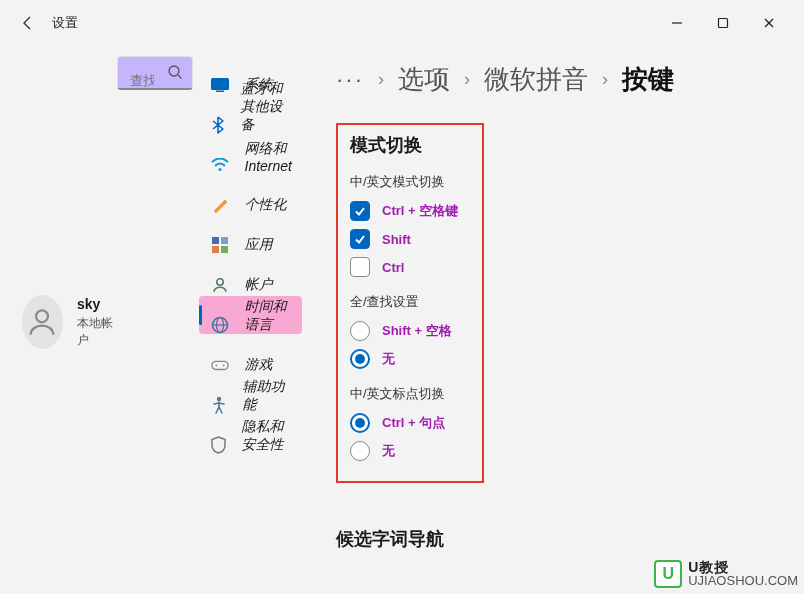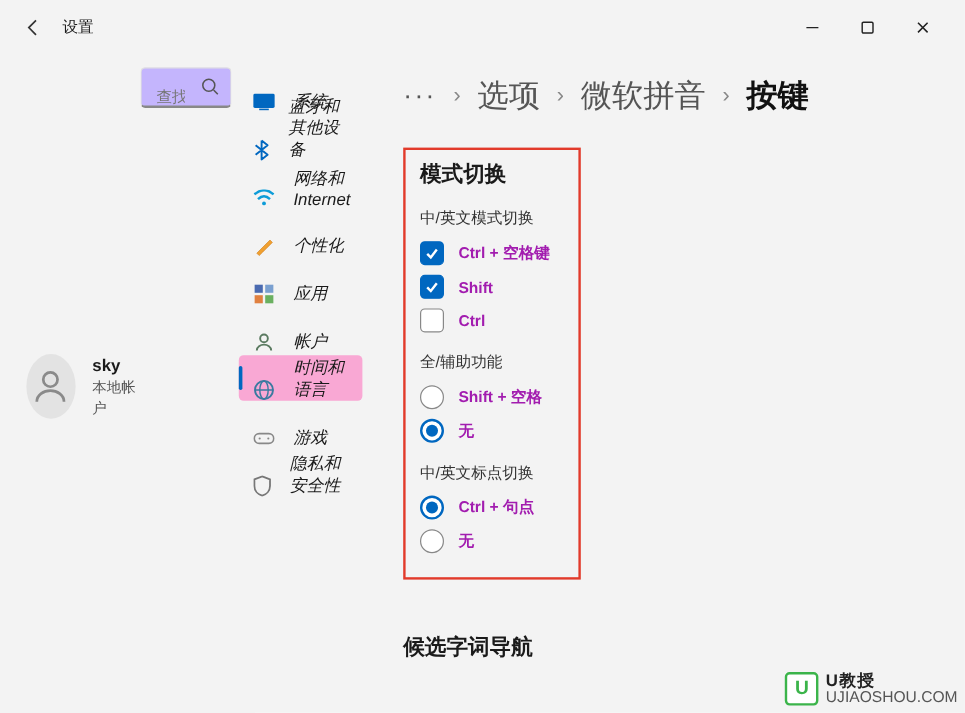--- a/index.html
+++ b/index.html
@@ -174,20 +174,29 @@
               <svg width="20" height="14" viewBox="0 0 20 14">
                 <rect x="1" y="3" width="18" height="9" rx="4.5" fill="none" stroke="#888" stroke-width="1.5"></rect>
                 <circle cx="6" cy="7.5" r="1" fill="#888"></circle>
                 <circle cx="14" cy="7.5" r="1" fill="#888"></circle>
               </svg>
             </span>
           <span>游戏</span>
         </div>
         <div class="nav-item">
           <span class="nav-icon">
+              <svg width="16" height="18" viewBox="0 0 16 18">
+                <circle cx="8" cy="3" r="2.2" fill="#4a7aa0"></circle>
+                <path d="M8 6v5 M3 8l5-1 5 1 M8 11l-3 6 M8 11l3 6" stroke="#4a7aa0" stroke-width="1.6" fill="none" stroke-linecap="round"></path>
+              </svg>
+            </span>
+          <span>辅助功能</span>
+        </div>
+        <div class="nav-item">
+          <span class="nav-icon">
               <svg width="15" height="18" viewBox="0 0 15 18">
                 <path d="M7.5 1 L14 3.5 V9c0 4-3 7-6.5 8C4 16 1 13 1 9V3.5z" fill="none" stroke="#777" stroke-width="1.5"></path>
               </svg>
             </span>
           <span>隐私和安全性</span>
         </div>
       </div>
     </div>
 
     <div class="main">
@@ -219,21 +228,21 @@
                 <path d="M2 6.5 L5 9.5 L10 3" stroke="#fff" stroke-width="2" fill="none"></path>
               </svg>
           </div>
           <label>Shift</label>
         </div>
         <div class="opt">
           <div class="chk"></div>
           <label>Ctrl</label>
         </div>
 
-        <div class="subhead">全/辅助功能</div>
+        <div class="subhead">全/查找设置</div>
         <div class="opt">
           <div class="rad"></div>
           <label>Shift + 空格</label>
         </div>
         <div class="opt">
           <div class="rad checked"></div>
           <label>无</label>
         </div>
 
         <div class="subhead">中/英文标点切换</div>

